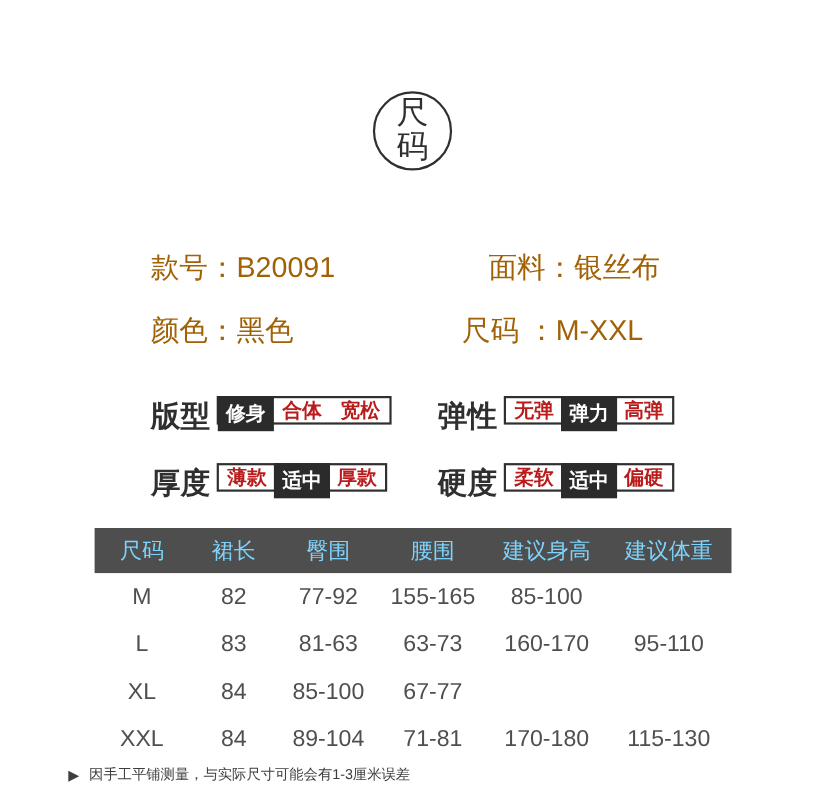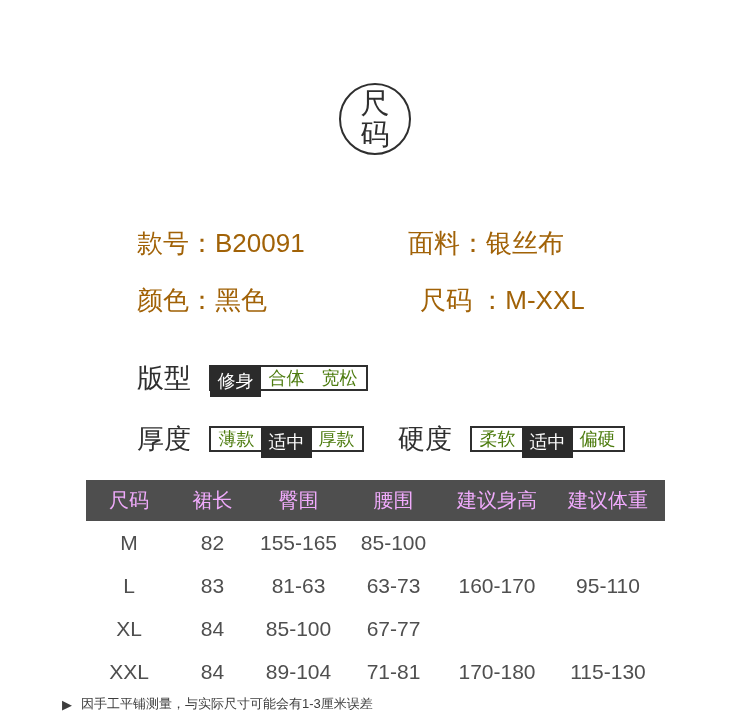--- a/index.html
+++ b/index.html
@@ -14,49 +14,49 @@
   .badge {
     position:absolute; left:339px; top:83px; width:72px; height:72px;
     border:2px solid #2f2f2f; border-radius:50%;
     display:flex; flex-direction:column; align-items:center; justify-content:center;
     font-size:29px; line-height:31px; color:#2f2f2f;
   }
 
   
   .info-item { position:absolute; font-size:26px; color:#a16207; white-space:nowrap; }
   .info-model  { left:137px; top:226px; }
-  .info-fabric { left:408px; top:226px; }
+  .info-fabric { left:444px; top:226px; }
   .info-color  { left:137px; top:283px; }
   .info-size   { left:420px; top:283px; }
 
   
-  .attr { position:absolute; display:flex; align-items:center; gap:18px; }
+  .attr { position:absolute; display:flex; gap:6px;font-weight:bold; }
   .attr-banxing { left:137px; top:360px; }
   .attr-tanxing { left:398px; top:360px; }
   .attr-houdu   { left:137px; top:421px; }
   .attr-yingdu  { left:398px; top:421px; }
   .attr-name { font-size:27px; color:#2f2f2f; white-space:nowrap; }
   .seg-box {
     display:flex; align-items:stretch; border:2px solid #2f2f2f; height:26px;
   }
   .seg {
     min-width:51px; padding:0 5px; display:flex; align-items:center; justify-content:center;
-    font-size:18px; color:#4d7c0f; white-space:nowrap;
+    font-size:18px; color:#b91c1c; white-space:nowrap;
   }
   .seg-wide { min-width:53px; }
   .seg.selected {
     background:#2b2b2b; color:#ffffff; margin:-2px -1px; position:relative; z-index:1;
     padding:16px 7px;
   }
 
   
   .size-table { position:absolute; left:86px; top:480px; width:579px; }
   .t-grid { display:grid; grid-template-columns:86px 81px 91px 99px 108px 114px; }
   .t-header {
-    height:41px; background:#4e4e4e; color:#f0abfc; font-size:20px; font-weight:500;
+    height:41px; background:#4e4e4e; color:#7dd3fc; font-size:20px; font-weight:500;
     align-items:center;
   }
   .t-header > span { text-align:center; }
   .t-row { height:43px; align-items:center; font-size:21px; color:#4f4f4f; }
   .t-row > span { text-align:center; }
 
   
   .footnote {
     position:absolute; left:62px; top:695px; display:flex; align-items:center; gap:9px;
     color:#3d3d3d;
@@ -81,20 +81,28 @@
 
   <div class="attr attr-banxing">
     <span class="attr-name">版型</span>
     <span class="seg-box">
       <span class="seg selected">修身</span>
       <span class="seg seg-wide">合体</span>
       <span class="seg seg-wide">宽松</span>
     </span>
   </div>
 
+  <div class="attr attr-tanxing">
+    <span class="attr-name">弹性</span>
+    <span class="seg-box">
+      <span class="seg">无弹</span>
+      <span class="seg selected">弹力</span>
+      <span class="seg">高弹</span>
+    </span>
+  </div>
 
   <div class="attr attr-houdu">
     <span class="attr-name">厚度</span>
     <span class="seg-box">
       <span class="seg">薄款</span>
       <span class="seg selected">适中</span>
       <span class="seg">厚款</span>
     </span>
   </div>
 
@@ -112,20 +120,21 @@
       <span>尺码</span>
       <span>裙长</span>
       <span>臀围</span>
       <span>腰围</span>
       <span>建议身高</span>
       <span>建议体重</span>
     </div>
     <div class="t-grid t-row">
       <span>M</span>
       <span>82</span>
+      <span>77-92</span>
       <span>155-165</span>
       <span>85-100</span>
     </div>
     <div class="t-grid t-row">
       <span>L</span>
       <span>83</span>
       <span>81-63</span>
       <span>63-73</span>
       <span>160-170</span>
       <span>95-110</span>

